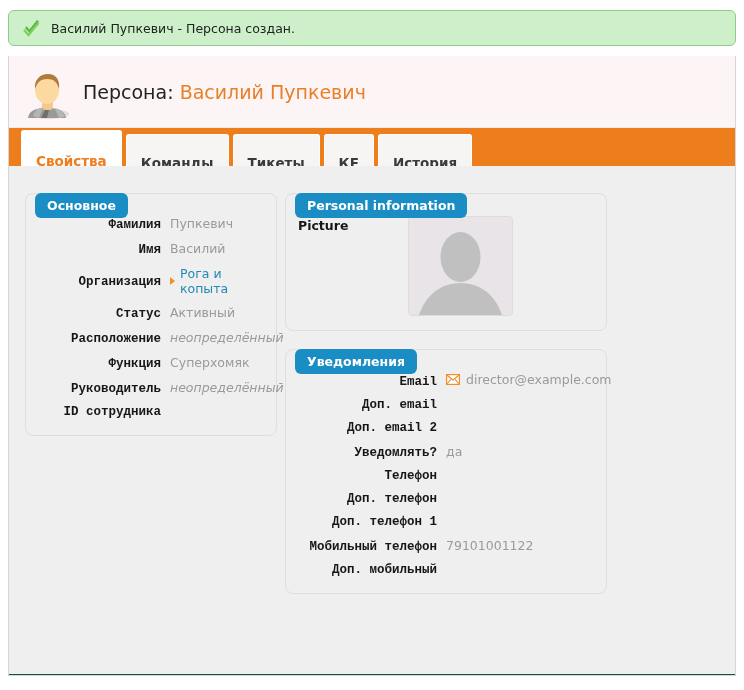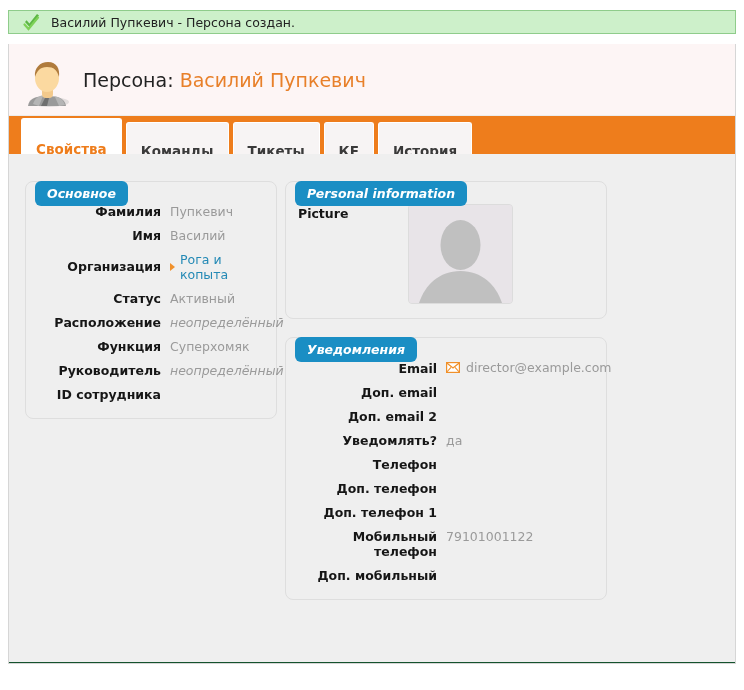--- a/index.html
+++ b/index.html
@@ -10,24 +10,24 @@
     width: 744px;
     height: 690px;
     background: #ffffff;
     font-family: "DejaVu Sans", "Liberation Sans", sans-serif;
     overflow: hidden;
   }
 
   
   .banner {
     margin: 10px 8px 0 8px;
-    height: 24px;
+    height: 36px;
     background: #cdf0ca;
     border: 1px solid #8fcc8b;
-    border-radius: 0;
+    border-radius: 6px;
     display: flex;
     align-items: center;
     padding-left: 14px;
     box-sizing: border-box;
   }
   .banner-check {
     width: 18px;
     height: 18px;
     margin-right: 10px;
     flex: 0 0 auto;
@@ -129,21 +129,20 @@
     top: 0;
     left: 10px;
     background: #1a8ec4;
     color: #fff;
     font-size: 12.5px;
     font-weight: bold;
     padding: 5px 12px;
     border-radius: 6px;
     z-index: 2;
     white-space: nowrap;
-    font-style: italic;
   }
   .widget-body {
     border: 1px solid #dedede;
     border-radius: 8px;
     background: #efefef;
     margin-top: 13px;
     padding: 22px 12px 14px 12px;
     box-sizing: border-box;
   }
 
@@ -156,20 +155,21 @@
   }
   .field:last-child { margin-bottom: 2px; }
   .field-label {
     width: 132px;
     flex: 0 0 auto;
     text-align: right;
     padding-right: 9px;
     font-weight: bold;
     color: #161616;
     box-sizing: border-box;
+    font-family: Liberation Mono, monospace;
   }
   .field-value {
     color: #9a9a9a;
     display: flex;
     align-items: center;
   }
   .field-value.italic { font-style: italic; }
   .field-value.link {
     color: #2389b5;
     font-style: normal;

